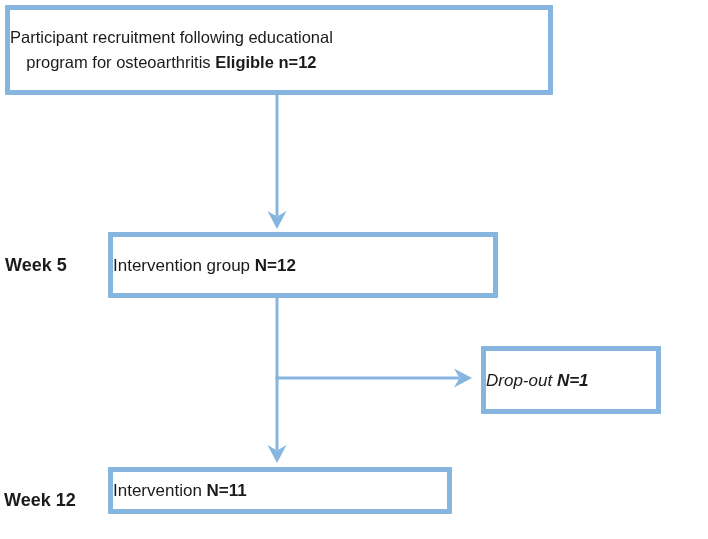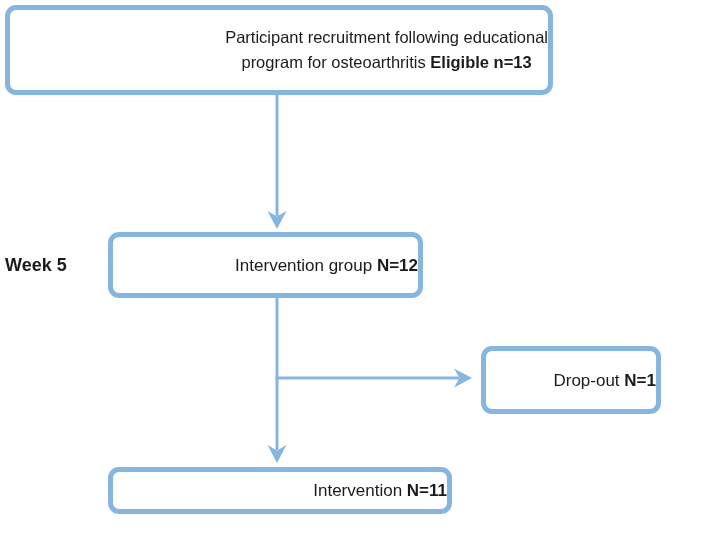--- a/index.html
+++ b/index.html
@@ -13,34 +13,34 @@
     height: 539px;
     background: var(--bg, #ffffff);
     font-family: "Liberation Sans", sans-serif;
     color: var(--text, #1b1b1b);
     overflow: hidden;
   }
   .box {
     position: absolute;
     box-sizing: border-box;
     border: 5px solid var(--blue, #86B5DF);
-    border-radius: 11px;
+    border-radius: 1px;
     background: #ffffff;
     display: flex;
     align-items: center;
-    justify-content: flex-end;
+    justify-content: flex-start;
     text-align: center;
     font-size: 17px;
     line-height: 25px;
     z-index: 2;
   }
   .box .bold, .week-label { font-weight: 700; }
   #top-box    { left: 5px;   top: 5px;   width: 548px; height: 90px; font-size: 16.5px; }
-  #week1-box  { left: 108px; top: 232px; width: 315px; height: 66px; }
-  #dropout-box{ left: 481px; top: 346px; width: 180px; height: 68px; }
+  #week1-box  { left: 108px; top: 232px; width: 390px; height: 66px; }
+  #dropout-box{ left: 481px; top: 346px; width: 180px; height: 68px; font-style: italic; }
   #week12-box { left: 108px; top: 467px; width: 344px; height: 47px; }
   .week-label {
     position: absolute;
     display: flex;
     align-items: center;
     font-size: 18px;
     z-index: 2;
   }
   #week1-label  { left: 5px; top: 232px; height: 66px; }
   #week12-label { left: 4px; top: 467px; height: 67px; }
@@ -73,38 +73,39 @@
 
     <g>
       <line x1="275.5" y1="378" x2="459" y2="378"></line>
       <path d="M 472 378 L 454 368.5 L 459.5 378 L 454 387.5 Z"></path>
     </g>
   </svg>
 
   <div class="box" id="top-box">
     <div>
       <span>Participant recruitment following educational</span><br>
-      <span>program for osteoarthritis </span><span class="bold">Eligible n=13</span>
+      <span>program for osteoarthritis </span><span class="bold">Eligible n=12</span>
     </div>
   </div>
 
   <div class="week-label" id="week1-label">Week 5</div>
 
   <div class="box" id="week1-box">
     <div>
       <span>Intervention group </span><span class="bold">N=12</span>
     </div>
   </div>
 
   <div class="box" id="dropout-box">
     <div>
       <span>Drop-out </span><span class="bold">N=1</span>
     </div>
   </div>
 
+  <div class="week-label" id="week12-label">Week 12</div>
 
   <div class="box" id="week12-box">
     <div>
       <span>Intervention </span><span class="bold">N=11</span>
     </div>
   </div>
 
 </div>
 
 </body></html>

